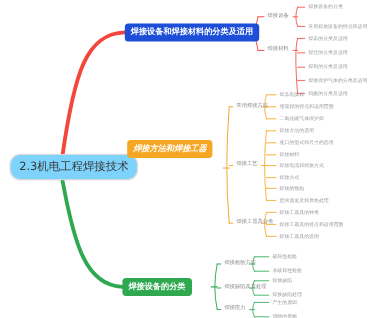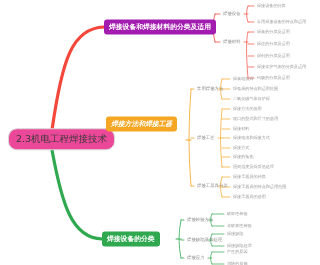--- a/index.html
+++ b/index.html
@@ -16,39 +16,39 @@
   }
   svg.links{position:absolute;left:0;top:0;width:310px;height:265px;}
   .node{
     position:absolute;
     white-space:nowrap;
     line-height:1;
     transform:translateY(-50%);
   }
   
   .root{
-    background:#ec4899;
+    background:#7dd3fc;
     border:1px solid #d8d8d8;
     border-radius:9px;
     color:#3a3a3a;
     font-size:9.5px;
     padding:5px 7px;
     box-shadow:0 0 0 0.5px rgba(0,0,0,0.02);
     letter-spacing:0px;
   }
   
   .l1{
     color:#ffffff;
     font-size:6.8px;
     font-weight:bold;
     border-radius:3px;
     padding:4px 5px;
     letter-spacing:0px;
   }
-  .l1.red{background:#a21caf;}
+  .l1.red{background:#1d4ed8;}
   .l1.orange{background:#f5a623;}
   .l1.green{background:#2fa84f;}
   
   .l2{
     font-size:4.4px;
     color:#8a8a8a;
     padding:1px 1px;
     letter-spacing:0px;
   }
   

